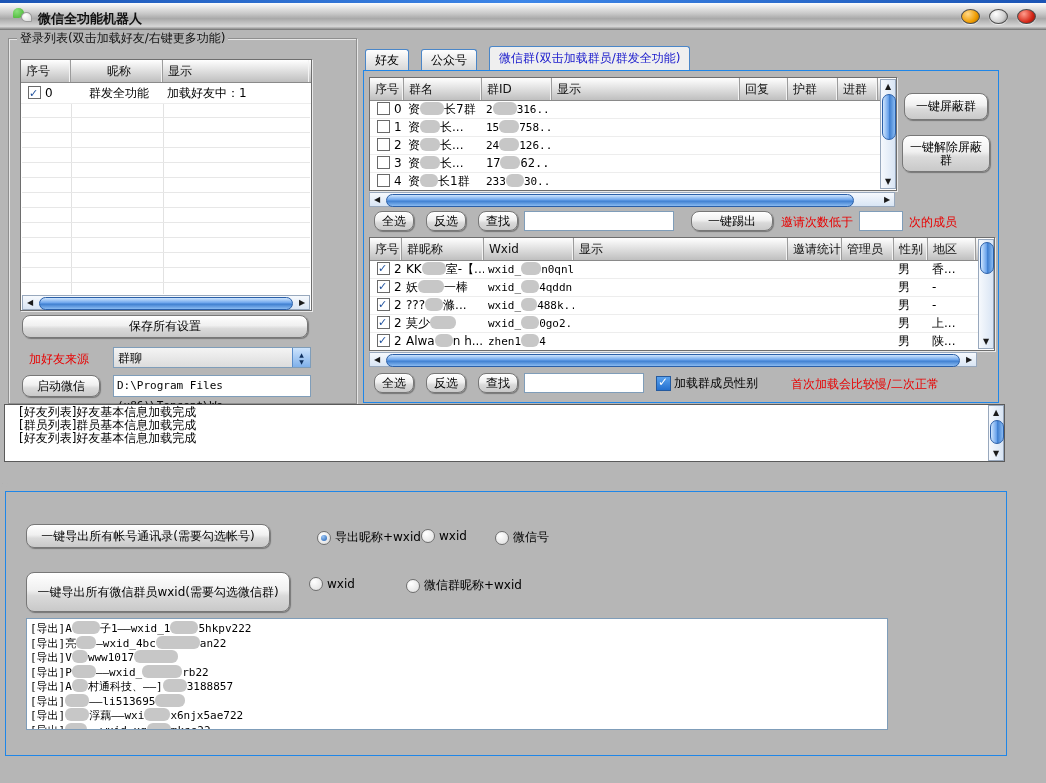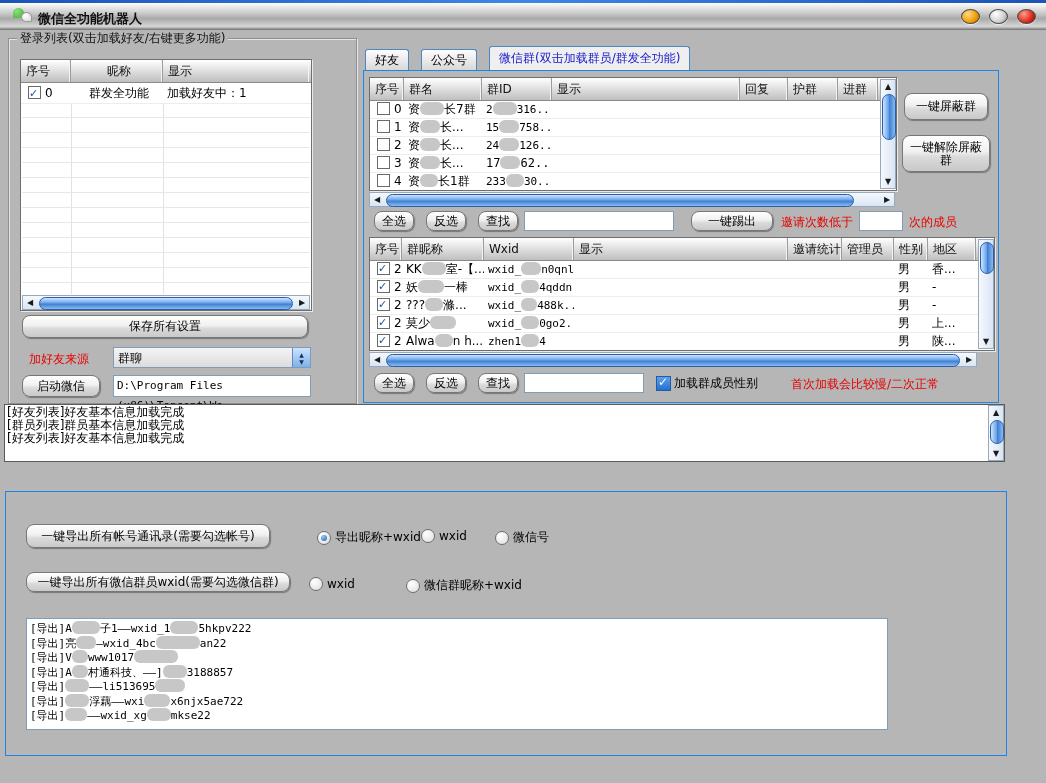--- a/index.html
+++ b/index.html
@@ -56,21 +56,21 @@
   .ftabs{position:absolute;left:365px;top:47px;display:flex;gap:12px;align-items:flex-end;height:23px;}
   .ftab{border:1px solid #4a86c8;border-bottom:none;border-radius:3px 3px 0 0;background:linear-gradient(180deg,#fefefe,#d8d8d8);font-size:12px;padding:0 9px;height:20px;line-height:20px;color:#000;}
   .ftab.active{height:23px;line-height:22px;background:#efefef;color:#1717cc;}
   .bluepanel{position:absolute;border:1px solid #1f86e8;}
   
   .btabs{position:absolute;left:4px;top:468px;display:flex;height:23px;}
   .btab{position:relative;height:23px;margin-right:-5px;clip-path:polygon(10px 0,100% 0,calc(100% - 10px) 100%,0 100%);background:#4a86c8;flex:none;}
   .btab .in{position:absolute;inset:1px;clip-path:polygon(10px 0,calc(100% - 1px) 0,calc(100% - 10px) 100%,0 100%);background:#b6b6b6;display:flex;align-items:center;justify-content:center;font-size:12px;color:#000;padding:0 16px;white-space:nowrap;}
   
   .logbox{position:absolute;left:4px;top:404px;width:1001px;height:58px;background:#fff;border:1px solid #5a5a5a;box-sizing:border-box;}
-  .logline{font-size:12px;line-height:13px;color:#000;padding-left:2px;white-space:nowrap;}
+  .logline{font-size:12px;line-height:13px;color:#000;padding-left:2px;white-space:nowrap;margin-left:12px;}
   .expline{font-size:11px;line-height:13.5px;color:#000;white-space:nowrap;font-family:"DejaVu Sans Mono","Liberation Mono",monospace;}
   .rlab{display:flex;align-items:center;font-size:12px;position:absolute;white-space:nowrap;}
   
   .dd{position:absolute;border:1px solid #7f9db9;background:linear-gradient(180deg,#f4f4f4,#dcdcdc);font-size:12px;box-sizing:border-box;}
   .dd .val{position:absolute;left:4px;top:2px;}
   .spin{position:absolute;right:0;top:0;bottom:0;width:17px;background:linear-gradient(180deg,#cde4fd,#7fb0ea);border-left:1px solid #5a8cc8;display:flex;flex-direction:column;align-items:center;justify-content:center;font-size:6px;color:#0d2f5e;line-height:7px;}
 </style>
 </head>
 <body>
 
@@ -347,34 +347,35 @@
           <span class="radio sel"></span>
           <span>导出昵称+wxid</span>
         </span><span class="rlab" style="left: 415px; top: 37px;">
           <span class="radio"></span>
           <span>wxid</span>
         </span><span class="rlab" style="left: 489px; top: 37px;">
           <span class="radio"></span>
           <span>微信号</span>
         </span></span>
 
-    <button class="xpbtn" style="left:20px;top:80px;width:264px;height:20px;">一键导出所有微信群员wxid(需要勾选微信群)</button>
+    <button class="xpbtn" style="left:20px;top:80px;width:264px;height:40px;">一键导出所有微信群员wxid(需要勾选微信群)</button>
     <span id="radios2"><span class="rlab" style="left: 303px; top: 85px;">
           <span class="radio"></span>
           <span>wxid</span>
         </span><span class="rlab" style="left: 400px; top: 85px;">
           <span class="radio"></span>
           <span>微信群昵称+wxid</span>
         </span></span>
 
     <div class="tbox" style="left:20px;top:126px;width:862px;height:112px;overflow:hidden;padding:2px 3px;">
       <div id="explines">
           <div class="expline">[导出]A<span class="cz" style="width: 28px;"></span>子1——wxid_1<span class="cz" style="width: 28px;"></span>5hkpv222</div>
           <div class="expline">[导出]亮<span class="cz" style="width: 20px;"></span>—wxid_4bc<span class="cz" style="width: 44px;"></span>an22</div>
           <div class="expline">[导出]V<span class="cz" style="width: 16px;"></span>www1017<span class="cz" style="width: 44px;"></span></div>
+          <div class="expline">[导出]P<span class="cz" style="width: 24px;"></span>——wxid_<span class="cz" style="width: 40px;"></span>rb22</div>
           <div class="expline">[导出]A<span class="cz" style="width: 16px;"></span>村通科技、——]<span class="cz" style="width: 24px;"></span>3188857</div>
           <div class="expline">[导出]<span class="cz" style="width: 24px;"></span>——li513695<span class="cz" style="width: 30px;"></span></div>
           <div class="expline">[导出]<span class="cz" style="width: 24px;"></span>浮藕——wxi<span class="cz" style="width: 26px;"></span>x6njx5ae722</div>
           <div class="expline">[导出]<span class="cz" style="width: 22px;"></span>——wxid_xg<span class="cz" style="width: 24px;"></span>mkse22</div>
         </div>
     </div>
   </div>
 </div>
 
 </body></html>

